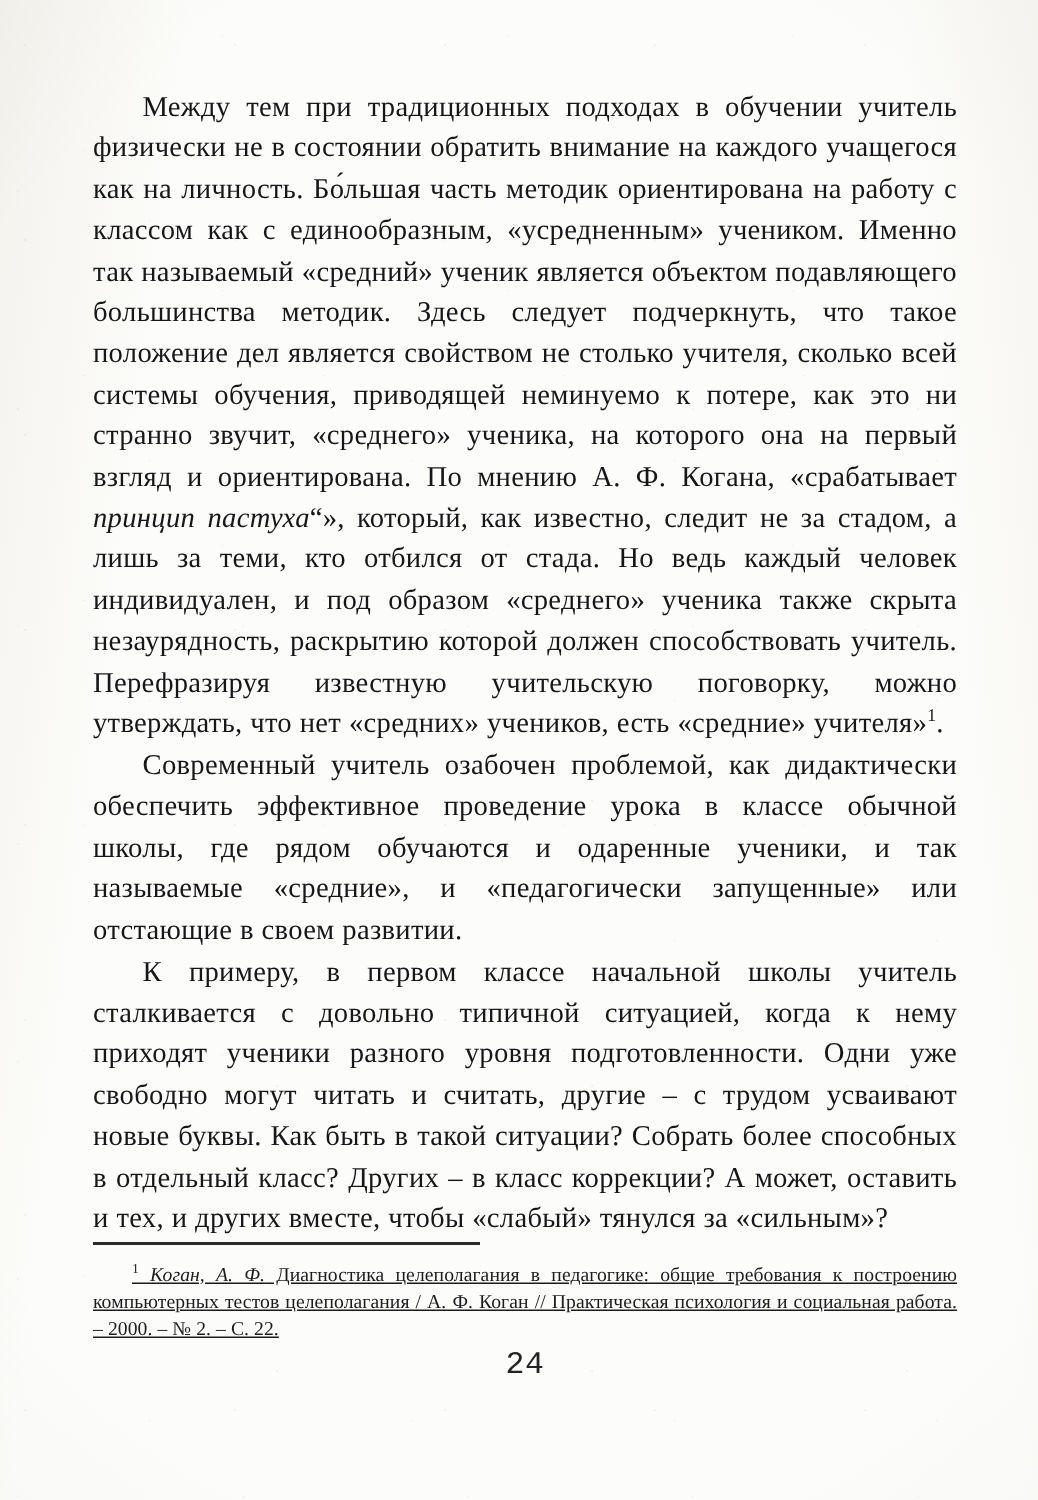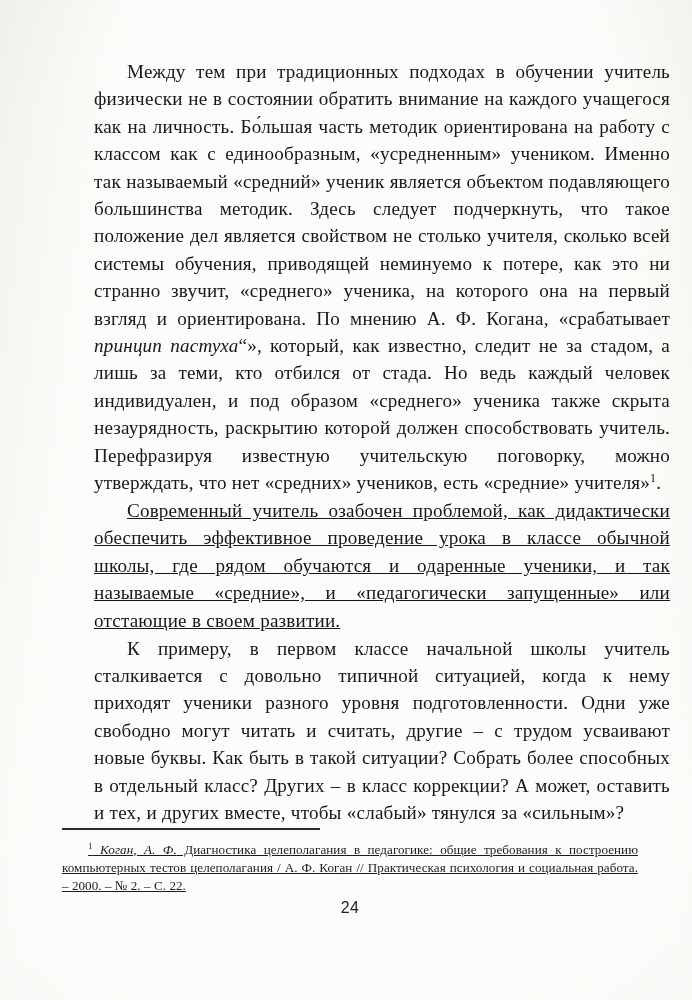--- a/index.html
+++ b/index.html
@@ -35,37 +35,36 @@
     width: 576px;
     height: 1000px;
   }
 
   
   #main-text {
     position: absolute;
     top: 58px;
     left: 0;
     width: 576px;
-    margin-left: 32px;
   }
 
   .para {
     margin: 0;
     text-indent: 33px;
     text-align: justify;
     font-size: 19.1px;
     line-height: 27.4px;
     letter-spacing: 0.01em;
     word-spacing: 0.012em;
     color: #17171a;
     -webkit-font-smoothing: antialiased;
   }
   .para + .para { margin-top: 0; }
 
-  .para.p2 { margin-top: 0.5px; text-decoration: underline; }
+  .para.p2 { margin-top: 0.5px; }
   .para.p3 { margin-top: 0.5px; }
 
   .it { font-style: italic; }
   sup.fn-ref {
     font-size: 0.62em;
     vertical-align: super;
     line-height: 0;
   }
 
   
@@ -97,22 +96,22 @@
     line-height: 0;
   }
 
   
   #page-number {
     position: absolute;
     top: 899px;
     left: 0;
     width: 576px;
     text-align: center;
-    font-size: 16px;
-    font-family: Liberation Sans, sans-serif;
+    font-size: 21px;
+    font-family: Liberation Mono, monospace;
     color: #232326;
     letter-spacing: 0.02em;
   }
 
   
   #speckle {
     position: absolute;
     inset: 0;
     pointer-events: none;
     opacity: 0.045;

